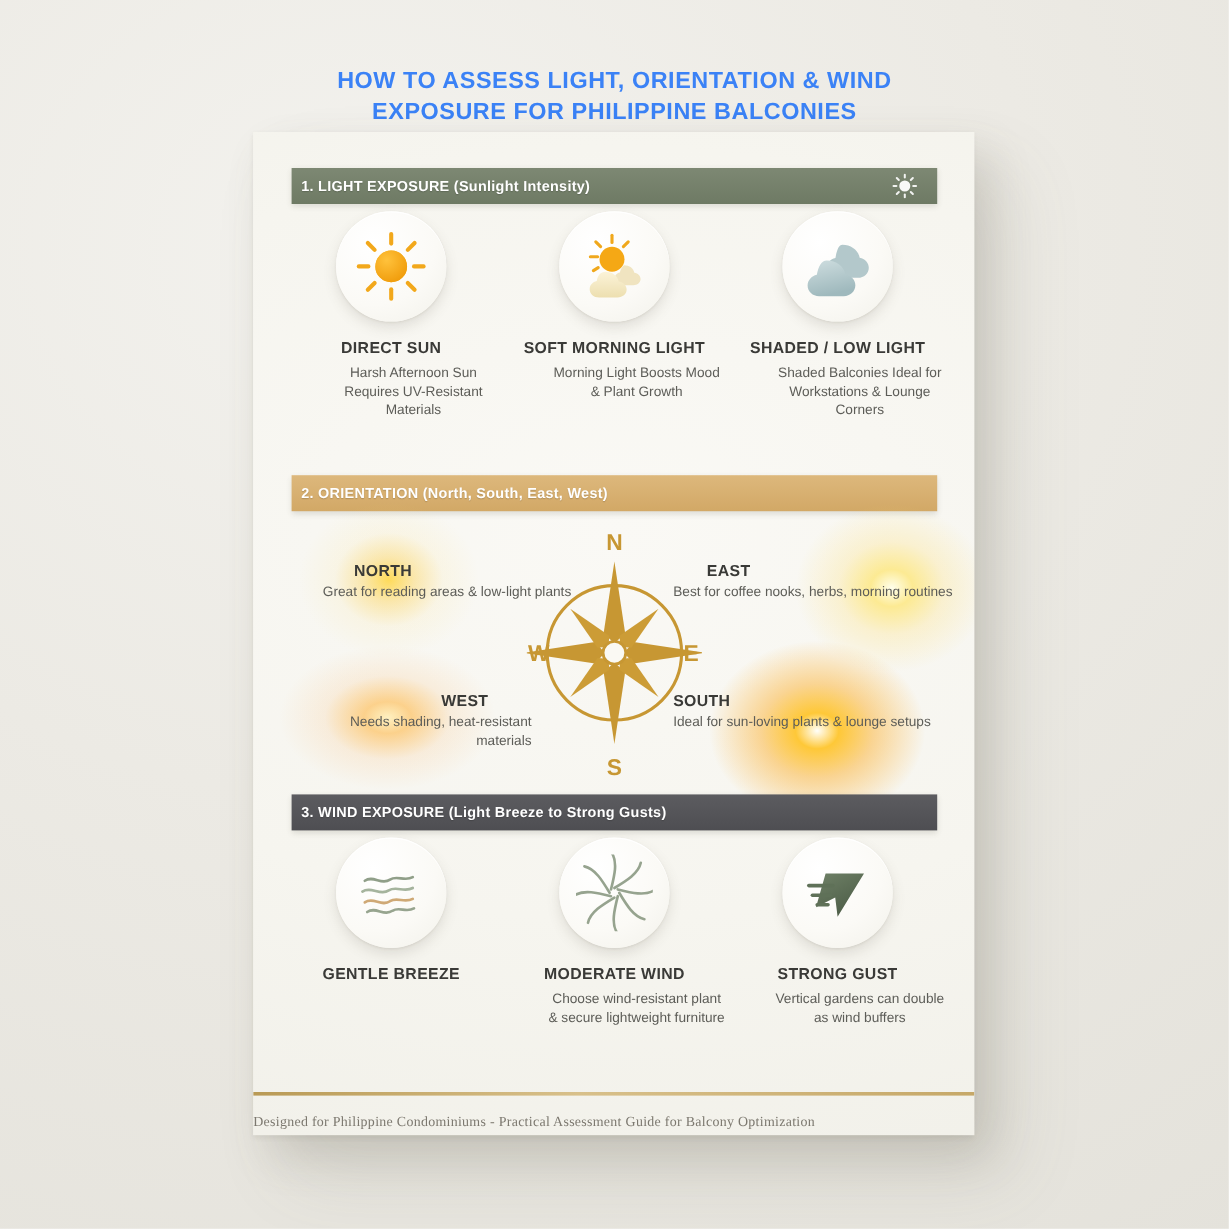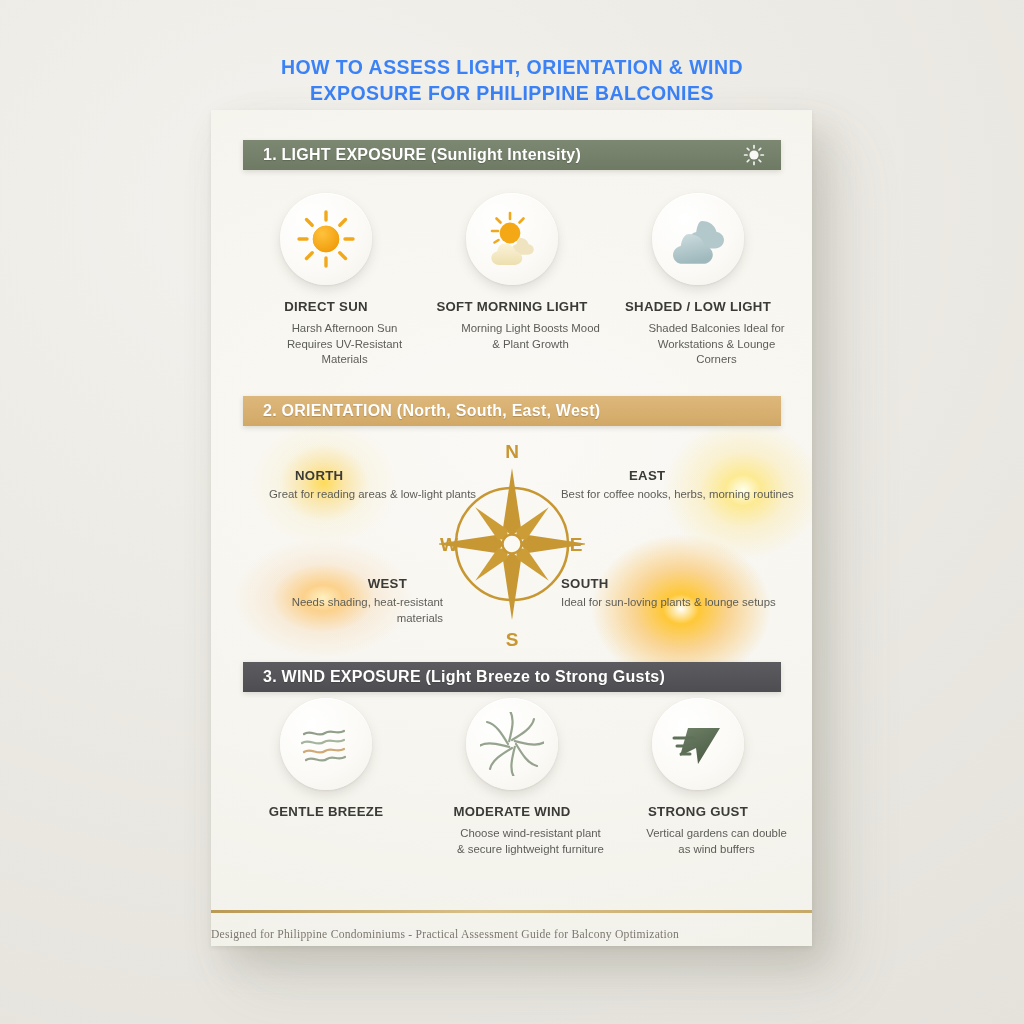--- a/index.html
+++ b/index.html
@@ -34,32 +34,32 @@
   }
   .card-inner{position:relative;width:100%;height:100%;}
 
   
   .bar{
     position:absolute;left:32px;width:538px;height:30px;
     display:flex;align-items:center;
     box-shadow:0 2px 5px rgba(70,66,52,.16);
   }
   .bar .bar-label{
-    font-size:16px;font-weight:bold;color:#ffffff;
-    letter-spacing:.25px;padding-left:20px;white-space:nowrap;
+    font-size:12px;font-weight:bold;color:#ffffff;
+    letter-spacing:.25px;padding-left:8px;white-space:nowrap;
     text-shadow:0 1px 1px rgba(0,0,0,.18);
   }
   .bar-green{top:30px;background:linear-gradient(180deg,#7d8873 0%,#6e7a64 100%);}
   .bar-tan  {top:286px;background:linear-gradient(180deg,#ddb87c 0%,#d2a866 100%);}
   .bar-gray {top:552px;background:linear-gradient(180deg,#5c5c60 0%,#4e4e52 100%);}
   .bar-icon{margin-left:auto;margin-right:16px;display:block;}
 
   
   .trio{position:absolute;left:22px;width:558px;display:flex;}
-  .trio-light{top:83px;justify-content:space-between;}
+  .trio-light{top:66px;justify-content:space-between;}
   .trio-wind {top:588px;}
   .cell{flex:1;display:flex;flex-direction:column;align-items:center;}
 
   .disc{
     width:92px;height:92px;border-radius:50%;
     background:radial-gradient(circle at 34% 28%, #ffffff 0%, #fbfaf6 58%, #f2f1ea 100%);
     box-shadow:
       0 5px 11px rgba(95,90,72,.15),
       0 1px 2px rgba(95,90,72,.10),
       inset 0 1px 0 rgba(255,255,255,.9);
@@ -79,21 +79,21 @@
   .orient{position:absolute;left:0;top:316px;width:601px;height:236px;}
   .glow{position:absolute;border-radius:50%;pointer-events:none;}
   .quad{position:absolute;}
   .quad .q-title{font-size:13.2px;font-weight:bold;color:#3a3a37;letter-spacing:.3px;}
   .quad .q-desc{margin-top:4px;font-size:11.4px;line-height:15.5px;color:#5d5d58;}
   .q-north{left:58px;top:42px;text-align:left;}
   .q-east {left:350px;top:42px;text-align:left;}
   .q-west {left:40px;top:150px;text-align:right;width:192px;}
   .q-south{left:350px;top:150px;text-align:left;}
   .q-north .q-title{margin-left:26px;}
-  .q-east  .q-title{margin-left:68px;}
+  .q-east  .q-title{margin-left:28px;}
   .q-west  .q-title{margin-right:36px;}
 
   .compass-wrap{position:absolute;left:228px;top:8px;width:146px;height:220px;}
 
   
   .rule{
     position:absolute;left:0;top:800px;width:601px;height:2.5px;
     background:linear-gradient(90deg,#b99a55 0%,#d8c08a 45%,#c6a868 100%);
   }
   .footer{

